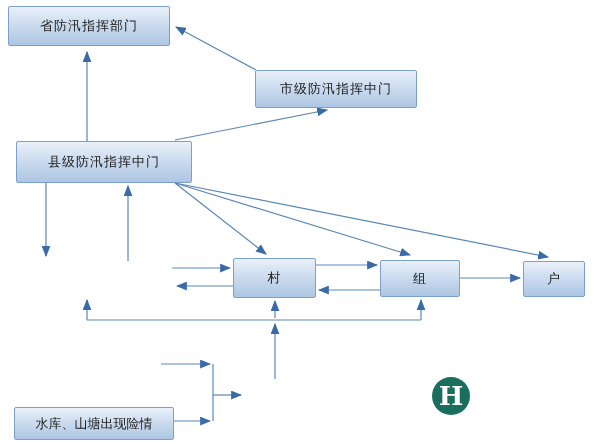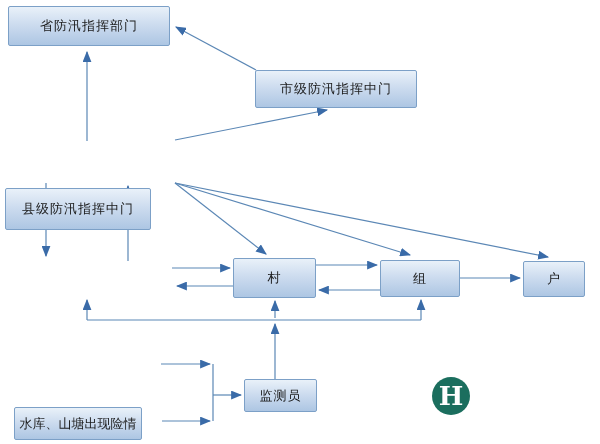--- a/index.html
+++ b/index.html
@@ -94,31 +94,30 @@
     <line class="cline" x1="161" y1="364" x2="210" y2="364" marker-end="url(#ah)"></line>
     <line class="cline" x1="162" y1="421" x2="210" y2="421" marker-end="url(#ah)"></line>
     <line class="cline" x1="213" y1="364" x2="213" y2="421"></line>
     <line class="cline" x1="213" y1="395" x2="241" y2="395" marker-end="url(#ah)"></line>
   </svg>
 
   <div class="node" style="left:8px;top:6px;width:162px;height:40px;">省防汛指挥部门</div>
 
   <div class="node" style="left:255px;top:70px;width:162px;height:38px;">市级防汛指挥中门</div>
 
-  <div class="node" style="left:5px;top:141px;width:146px;height:42px;margin-top:47px;">县级防汛指挥中门</div>
+  <div class="node" style="left:16px;top:141px;width:176px;height:42px;">县级防汛指挥中门</div>
 
 
   <div class="node" style="left:233px;top:258px;width:83px;height:40px;">村</div>
 
   <div class="node" style="left:380px;top:260px;width:80px;height:37px;">组</div>
 
   <div class="node" style="left:523px;top:261px;width:62px;height:36px;">户</div>
 
 
-  <div class="node" style="left:14px;top:407px;width:128px;height:33px;letter-spacing:0;">水库、山塘出现险情</div>
+  <div class="node" style="left:14px;top:407px;width:160px;height:33px;letter-spacing:0;">水库、山塘出现险情</div>
 
-  <div class="node" style="left:244px;top:379px;width:73px;height:33px;">监测员</div>
 
   <div id="logo">
     <div id="logo-icon">H</div>
   </div>
 
 </div>
 
 </body></html>

